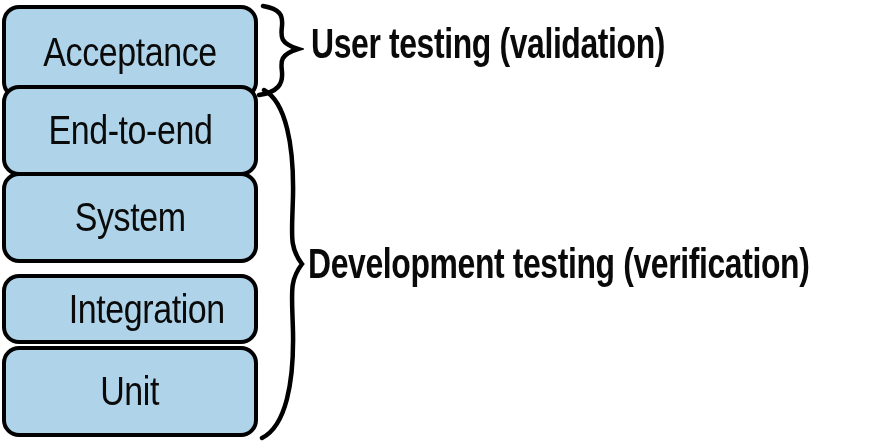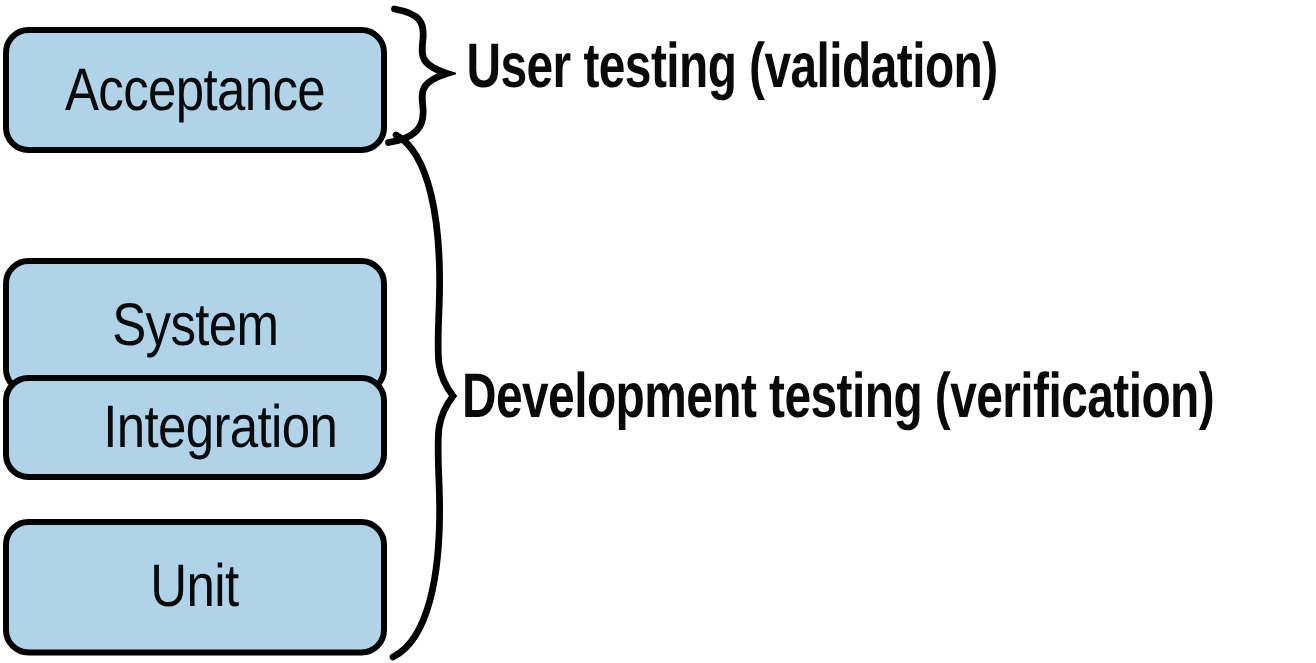--- a/index.html
+++ b/index.html
@@ -23,24 +23,24 @@
     align-items: center;
     justify-content: center;
   }
   .stack-box .box-label {
     font-size: 40px;
     color: var(--text-color, #0a0a0a);
     white-space: nowrap;
     transform: scaleX(0.85);
     letter-spacing: -0.5px;
   }
-  .box-acceptance   { top: 18px;   height: 84px; justify-content: center; }
+  .box-acceptance   { top: 5px;   height: 94px; justify-content: center; }
   .box-end-to-end   { top: 85px;  height: 91px; }
   .box-system       { top: 172px; height: 91px; text-align: center; }
-  .box-integration  { top: 250px; height: 70px; padding-left: 33px; }
+  .box-integration  { top: 274px; height: 70px; padding-left: 33px; }
   .box-unit         { top: 346px; height: 91px; justify-content: center; }
 
   .brace { position: absolute; }
   .brace-small { left: 256px; top: 2px; }
   .brace-large { left: 256px; top: 86px; }
 
   .group-label {
     position: absolute;
     font-weight: bold;
     font-size: 42px;
@@ -55,20 +55,23 @@
   .group-label-dev  { left: 308px; top: 264px; }
 </style>
 </head>
 <body>
 
 <div class="canvas">
 
   <div class="stack-box box-acceptance">
     <span class="box-label">Acceptance</span>
   </div>
+  <div class="stack-box box-end-to-end">
+    <span class="box-label">End-to-end</span>
+  </div>
   <div class="stack-box box-system">
     <span class="box-label">System</span>
   </div>
   <div class="stack-box box-integration">
     <span class="box-label">Integration</span>
   </div>
   <div class="stack-box box-unit">
     <span class="box-label">Unit</span>
   </div>
 

